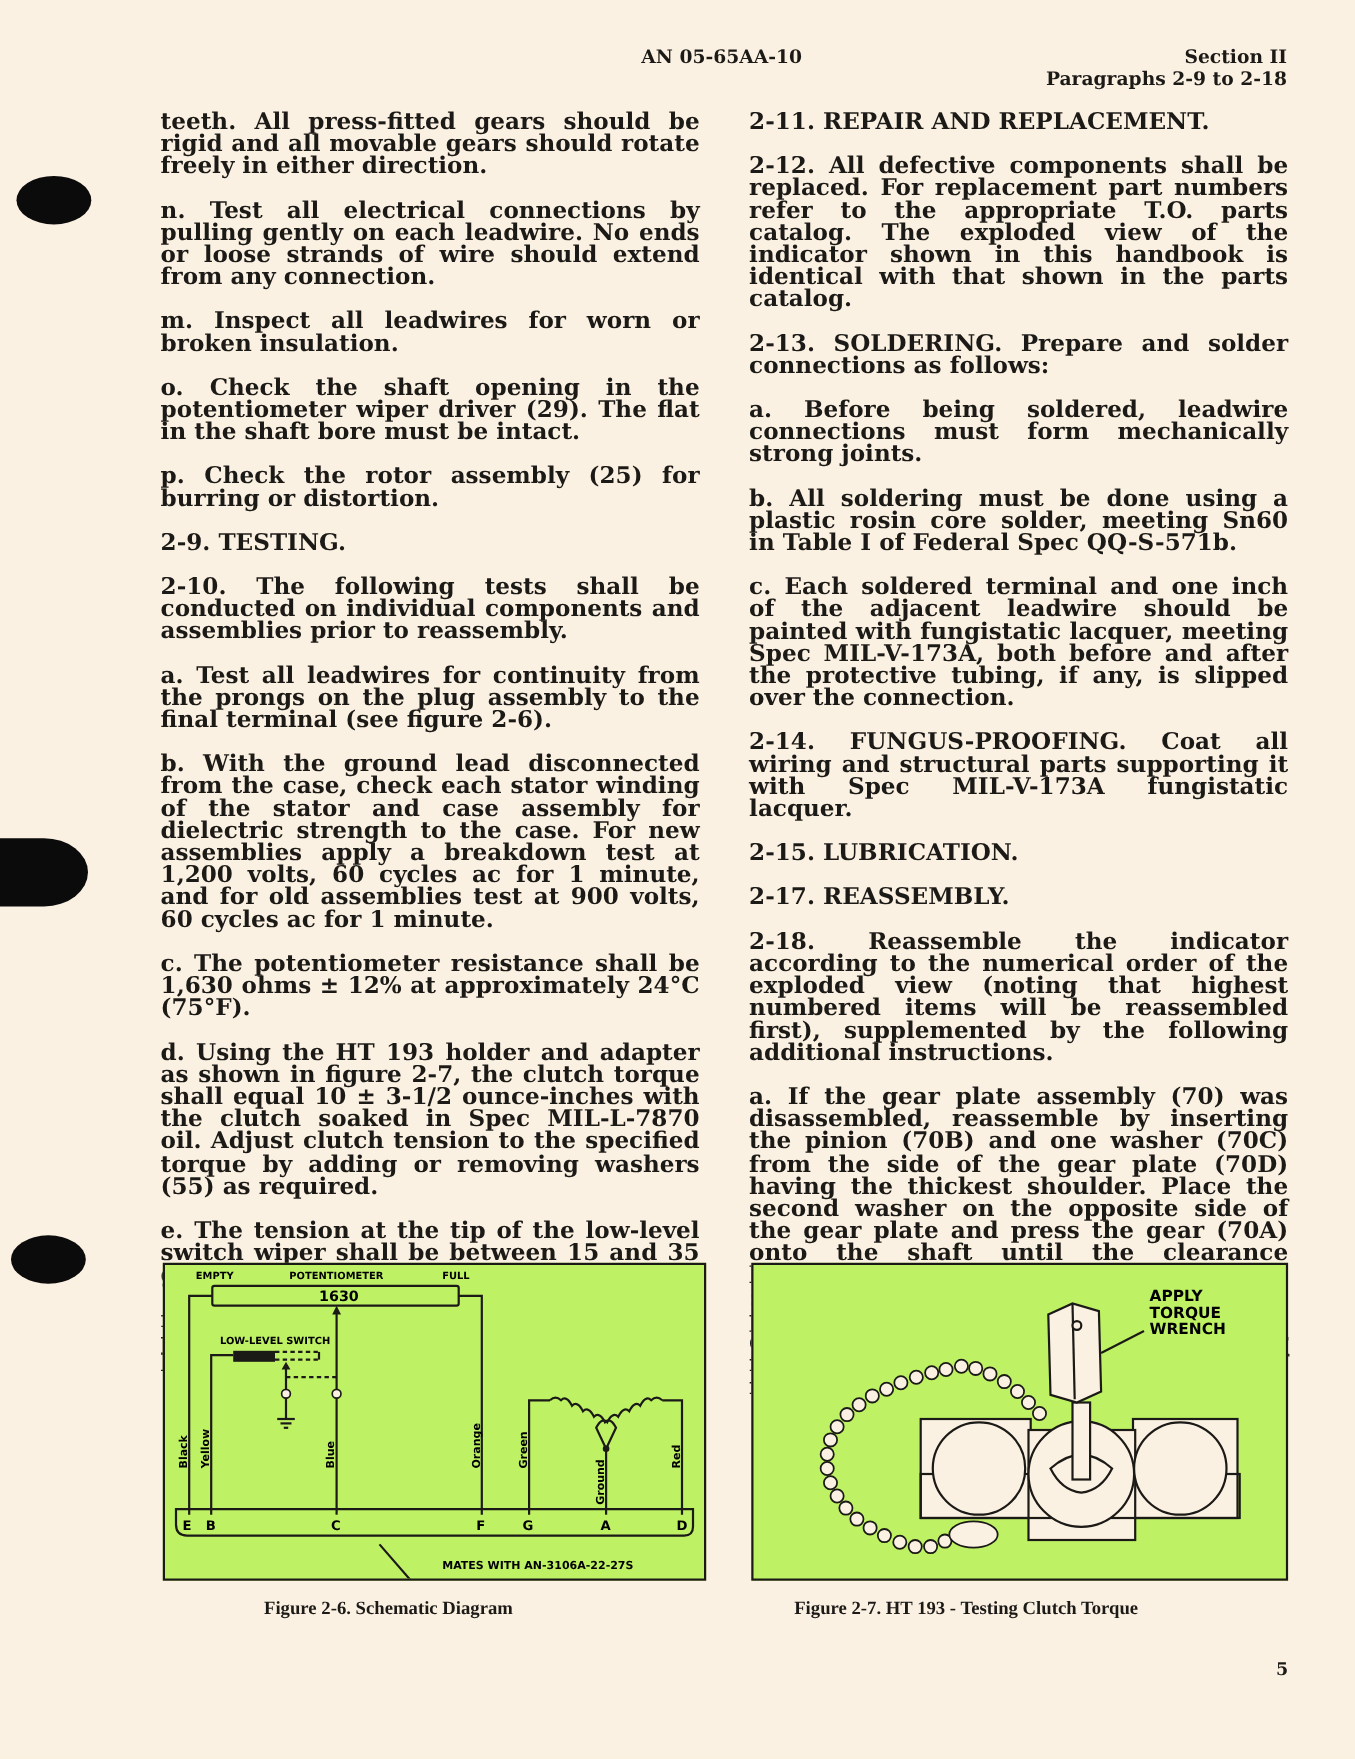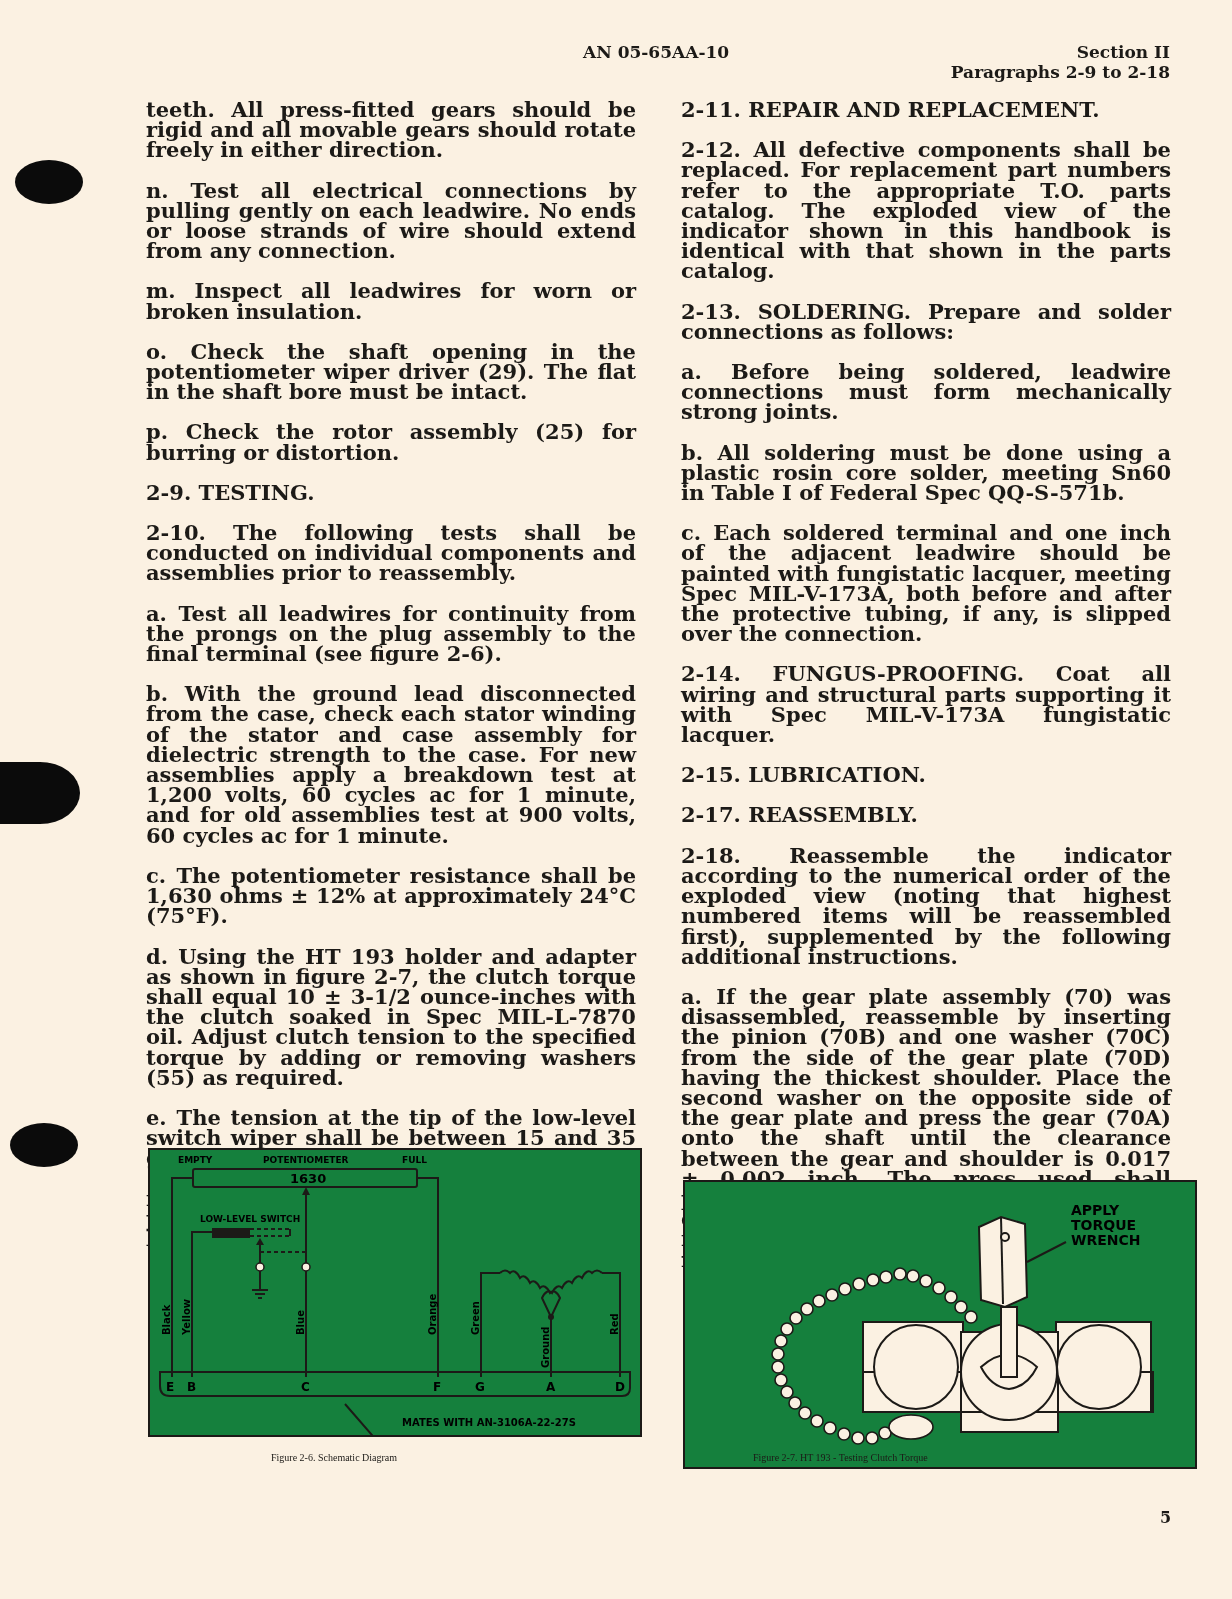--- a/index.html
+++ b/index.html
@@ -6,22 +6,22 @@
     body {
       width: 1232px; height: 1599px; position: relative; overflow: hidden;
       background: #fbf1e2;
       font-family: "DejaVu Serif", serif;
       color: #1c1a17;
     }
     .punch { position: absolute; background: #0b0b0b; border-radius: 50%; }
     .hdr { position: absolute; font-weight: bold; font-size: 17px; line-height: 21px; }
     .col { position: absolute; top: 100px; width: 490px; font-size: 21px; line-height: 20.2px; font-weight: bold; }
     .col p { margin: 0 0 20px 0; text-align: justify; }
-    .fig { position: absolute; border: 2px solid #1c1a17; background: #15803d; }
-    .cap { position: absolute; font-size: 10px; font-weight: normal; font-family: "Liberation Serif", serif; margin-left: 31px; }
+    .fig { position: absolute; border: 2px solid #1c1a17; background: #bef264; }
+    .cap { position: absolute; font-size: 17px; font-weight: bold; font-family: "Liberation Serif", serif; }
     .pgnum { position: absolute; font-weight: bold; font-size: 16px; }
     svg text { font-family: "DejaVu Sans", sans-serif; font-weight: bold; }
   </style>
 </head>
 <body>
 
 <div class="punch" style="left:15px;top:160px;width:68px;height:44px;"></div>
 <div class="punch" style="left:0;top:762px;width:80px;height:62px;border-radius:0 50% 50% 0;"></div>
 <div class="punch" style="left:10px;top:1123px;width:68px;height:44px;"></div>
 
@@ -121,21 +121,21 @@
     <text x="151" y="241" font-size="12">C</text>
     <text x="283" y="241" font-size="12">F</text>
     <text x="325" y="241" font-size="12">G</text>
     <text x="396" y="241" font-size="12">A</text>
     <text x="465" y="241" font-size="12">D</text>
     <text x="252" y="276" font-size="10">MATES WITH AN-3106A-22-27S</text>
   </svg>
 </div>
 <div class="cap" style="left:240px;top:1452px;">Figure 2-6. Schematic Diagram</div>
 
-<div class="fig" style="left:683px;top:1180px;width:484px;height:285px;padding-left:26px;">
+<div class="fig" style="left:683px;top:1148px;width:484px;height:285px;">
   <svg width="484" height="285" viewBox="0 0 484 285">
     <g stroke="#1c1a17" stroke-width="2" fill="#fbf1e2">
 
       <rect x="152" y="140" width="100" height="90"></rect>
       <rect x="345" y="140" width="95" height="90"></rect>
       <rect x="250" y="150" width="97" height="100"></rect>
       <rect x="152" y="190" width="290" height="40" fill="none"></rect>
 
       <circle cx="205" cy="185" r="42"></circle>
       <circle cx="298" cy="190" r="48"></circle>

